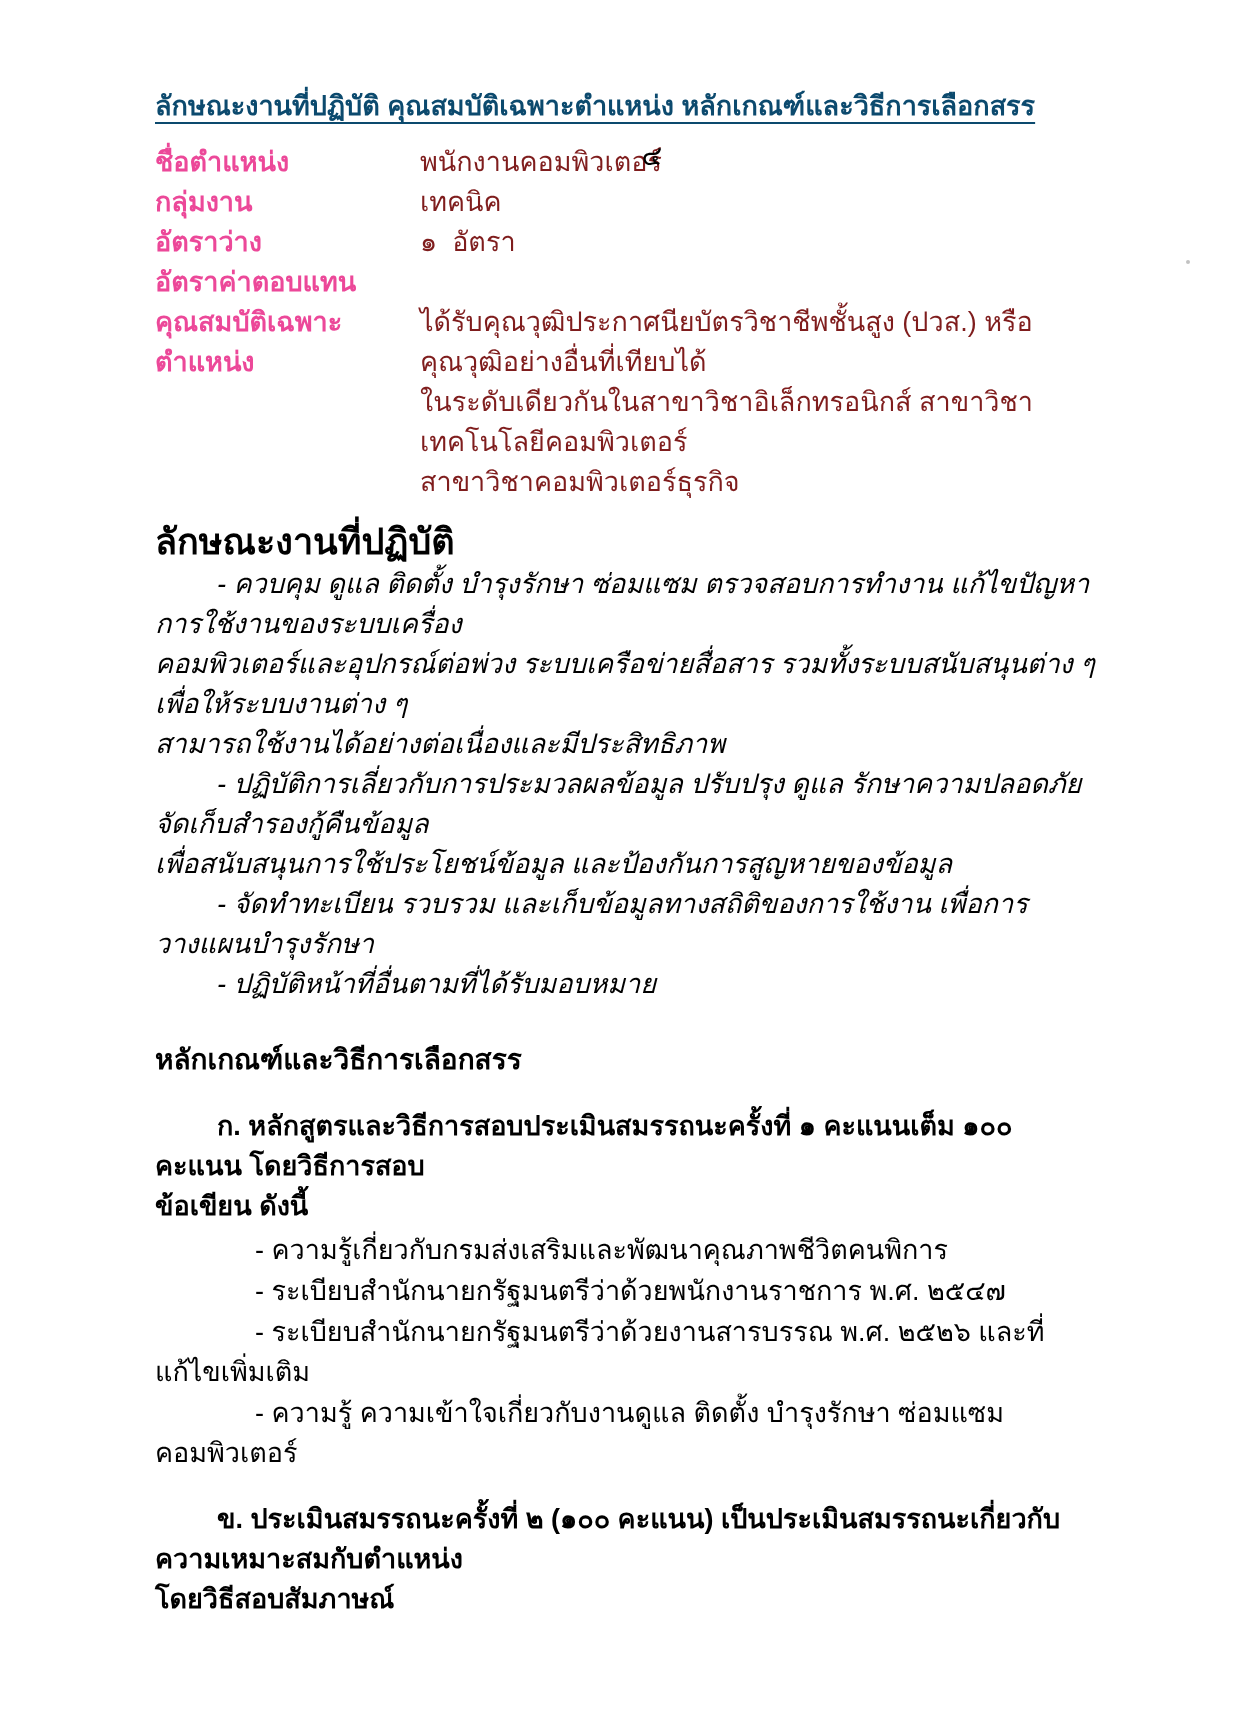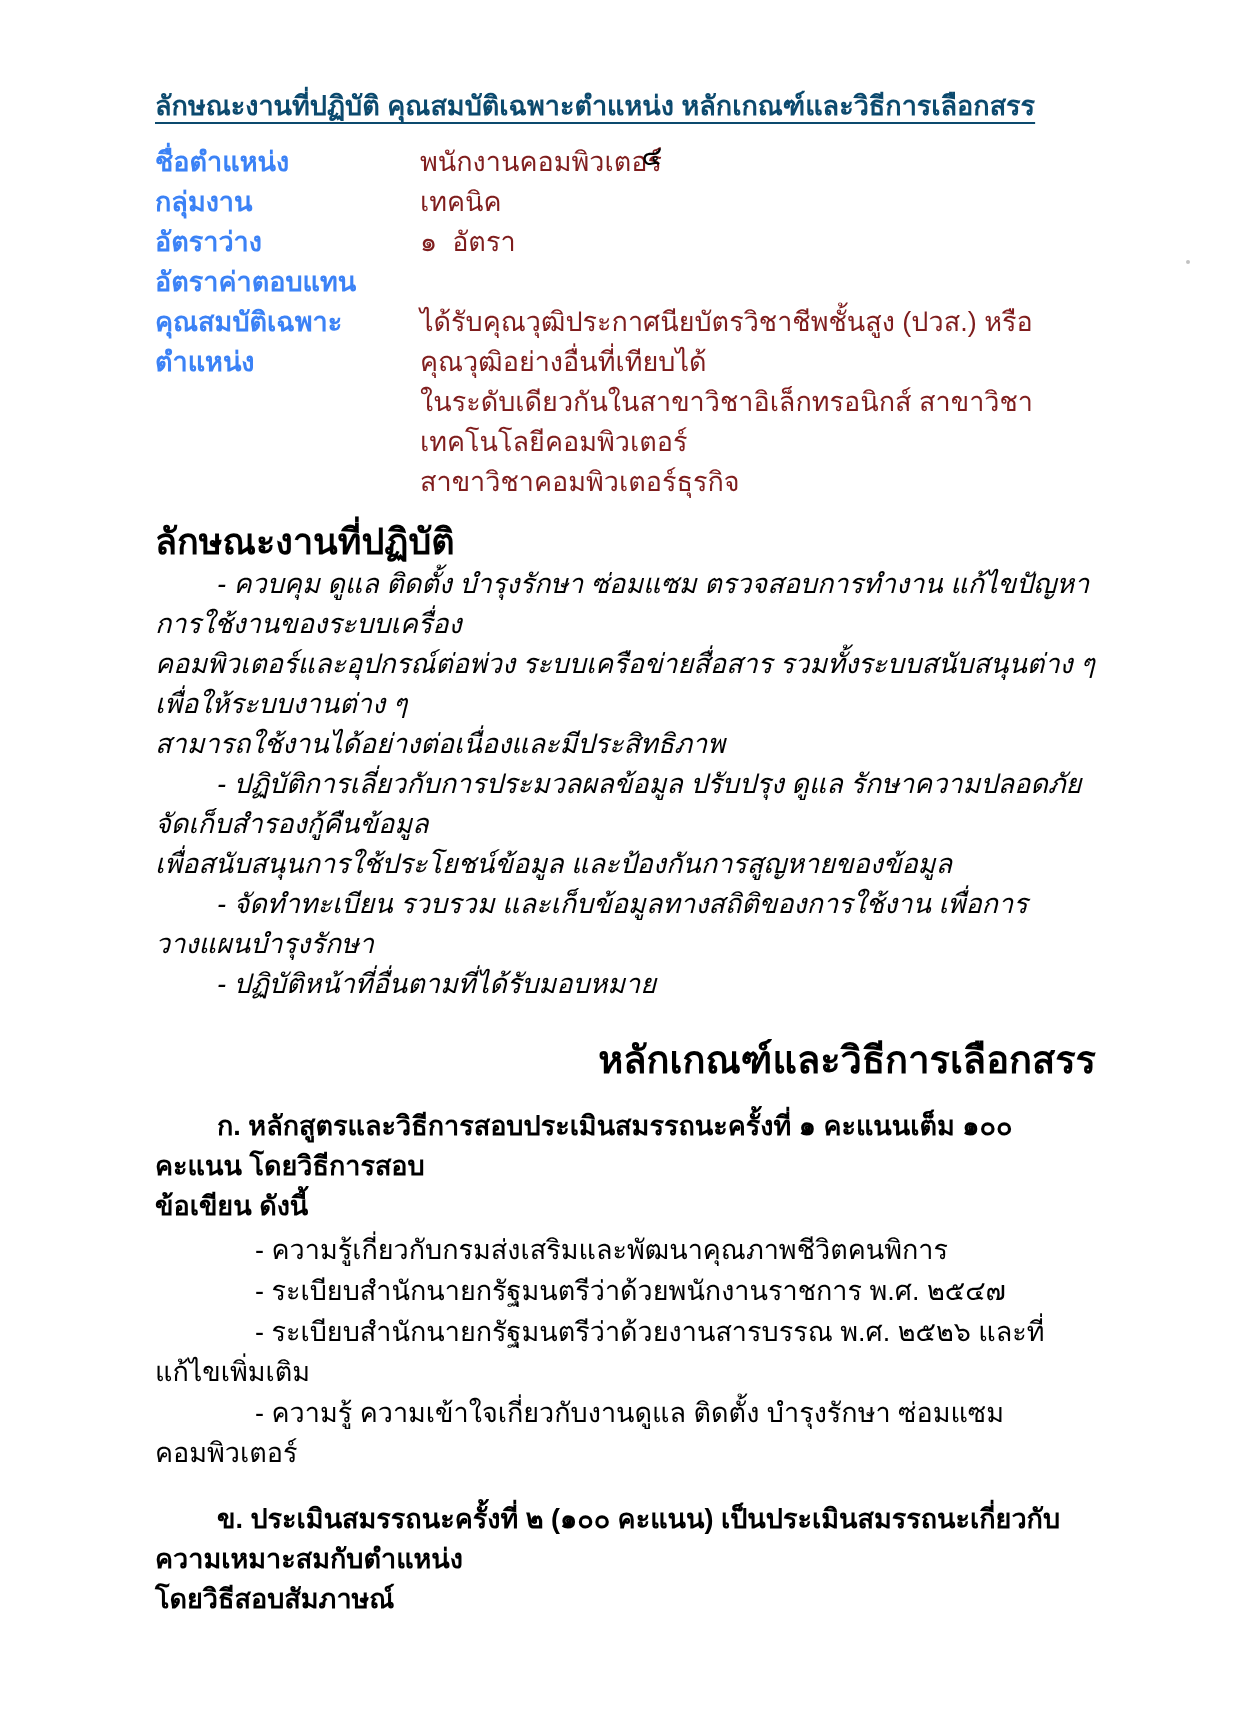--- a/index.html
+++ b/index.html
@@ -44,38 +44,37 @@
   .fields {
     margin-top: 16px;
   }
   .field-row {
     display: flex;
     align-items: flex-start;
   }
   .field-label {
     flex: 0 0 265px;
     font-weight: 700;
-    color: #3b82f6;
+    color: #ec4899;
   }
   .field-value {
     flex: 1;
     white-space: pre-wrap;
     color: #7f1d1d;
   }
   .section-heading {
     margin: 0;
     padding-top: 20px;
     font-size: 36px;
     font-weight: 700;
     color: #000;
   }
   .section-heading.big {
-    font-size: 38px;
+    font-size: 28px;
     padding-top: 36px;
-    text-align: right;
   }
   p.duty, p.part, p.topic, p.detail {
     margin: 0;
     white-space: pre-wrap;
     color: #000;
   }
   p.duty { text-indent: 62px; }
   .duties-list { margin-top: 2px; font-style: italic; }
   p.part {
     text-indent: 62px;

